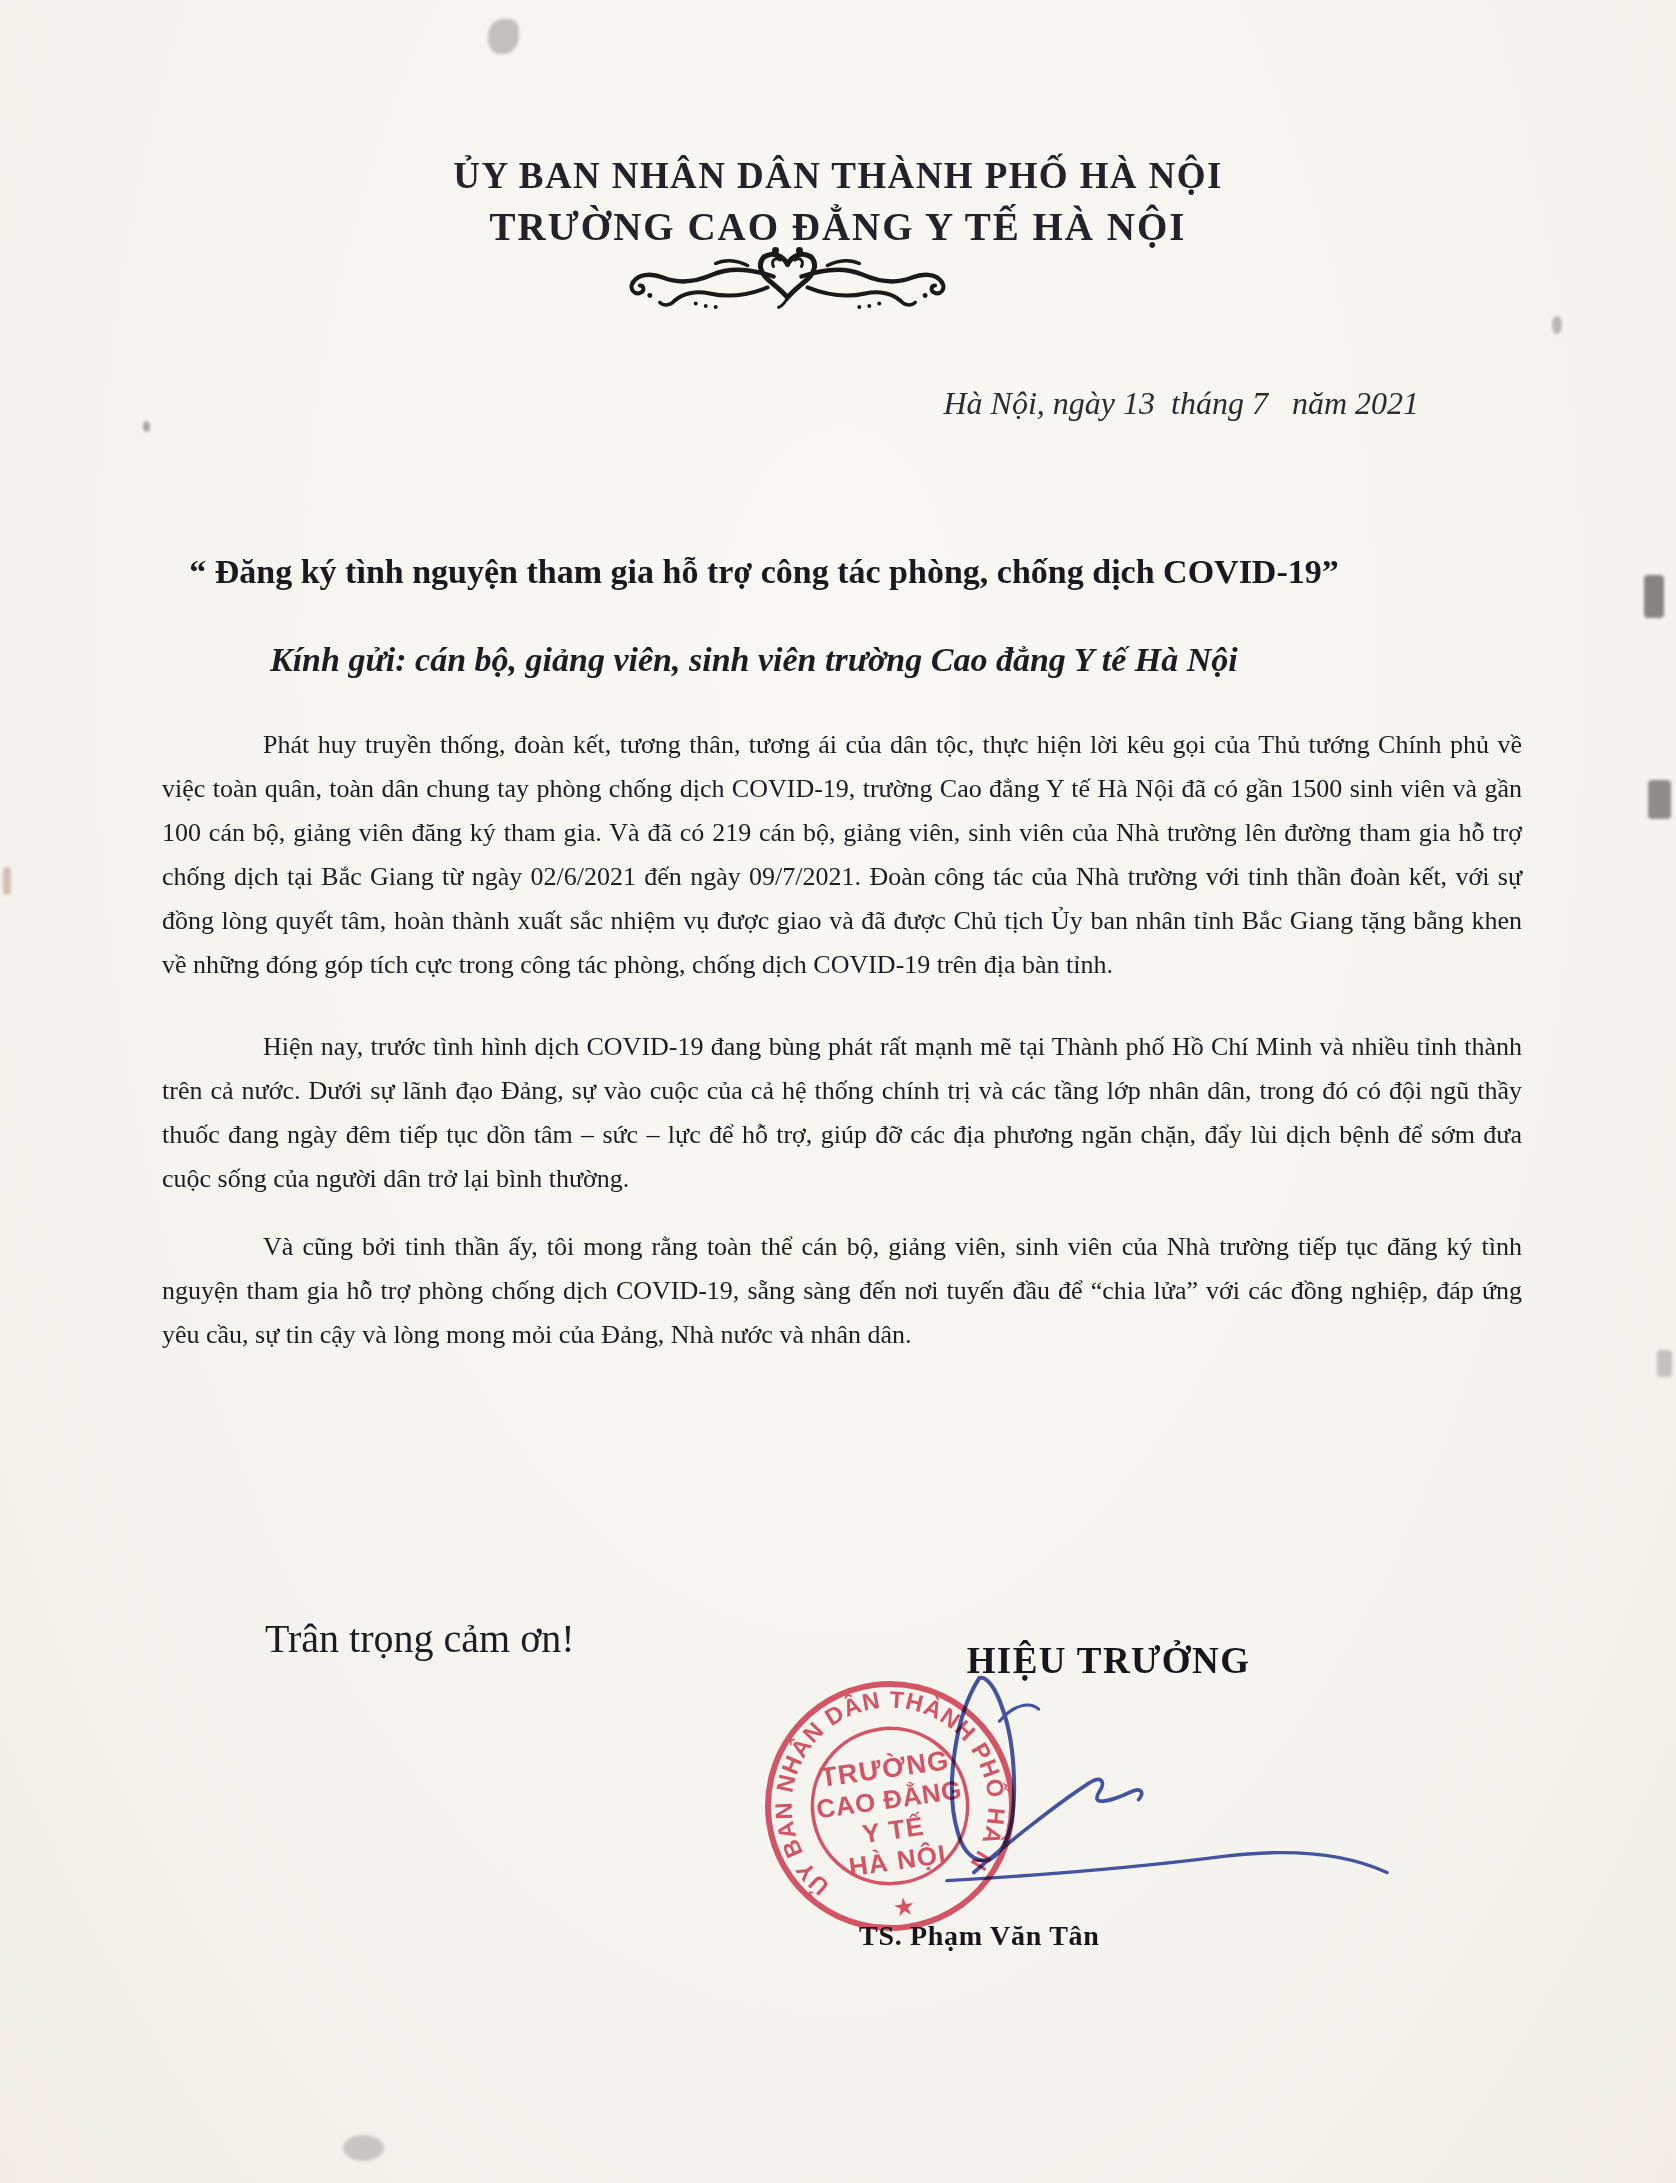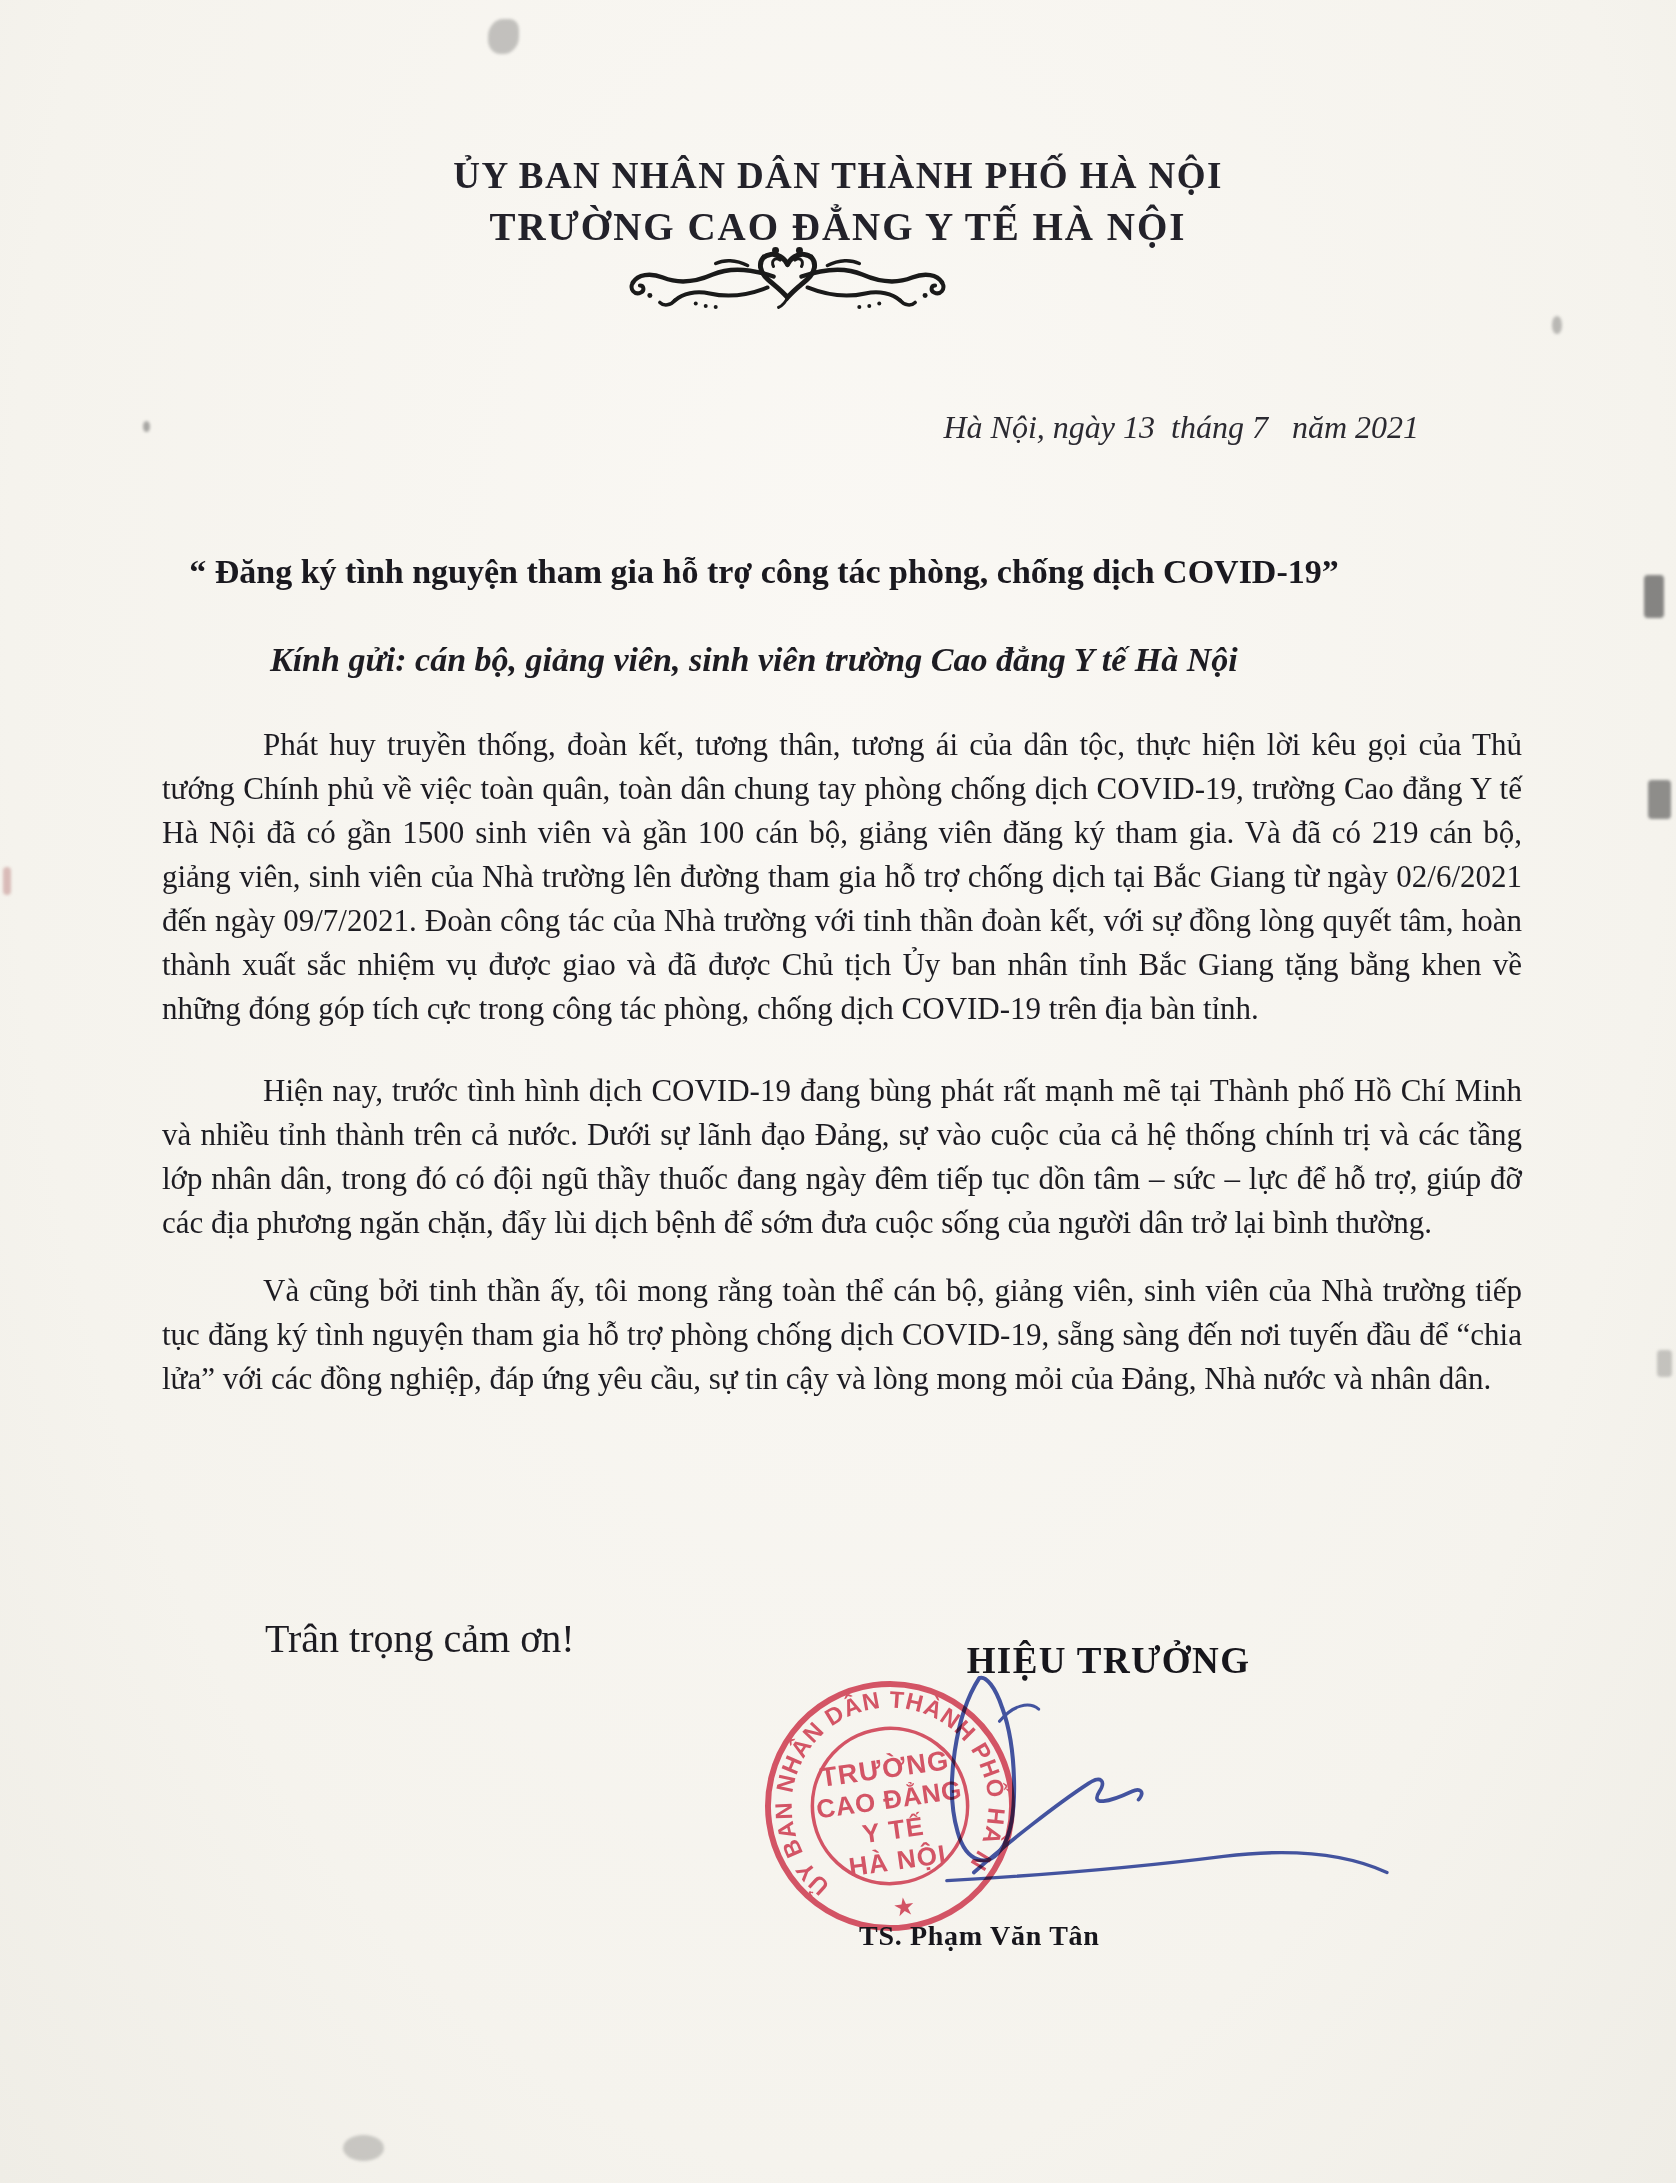--- a/index.html
+++ b/index.html
@@ -19,40 +19,39 @@
   }
   .header-line2{
     position:absolute;top:204px;left:0;width:1676px;
     font-size:39px;font-weight:bold;letter-spacing:2px;color:#23222a;
   }
   .ornament{position:absolute;top:243px;left:598px;width:379px;height:70px;}
   .dateline{
     position:absolute;top:385px;right:257px;
     font-size:32px;font-style:italic;color:#2b2a31;
     white-space:pre-wrap;
-    margin-top:24px;
   }
   .doc-title{
     position:absolute;top:472px;left:0;width:1676px;
     font-size:45px;font-weight:bold;letter-spacing:2.7px;color:#1a191f;
   }
   .doc-subtitle{
     position:absolute;top:553px;left:0;width:1528px;
     font-size:34px;font-weight:bold;color:#1a191f;
   }
   .salutation{
     position:absolute;top:641px;left:270px;width:1285px;
     font-size:34px;font-weight:bold;font-style:italic;color:#1d1c22;
   }
   .body-text{
     position:absolute;top:723px;left:162px;width:1360px;
   }
   .body-text p{
     margin:0 0 38px 0;
-    font-size:31px;line-height:44px;
+    font-size:26px;line-height:44px;
     text-align:justify;text-indent:101px;
     color:#1d1c22;
   }
   .body-text p:nth-child(2){margin-bottom:24px;}
   .closing{
     position:absolute;top:1615px;left:265px;
     font-size:40px;color:#1d1c22;
   }
   .sig-block-role{
     position:absolute;top:1639px;left:872px;width:473px;text-align:center;

